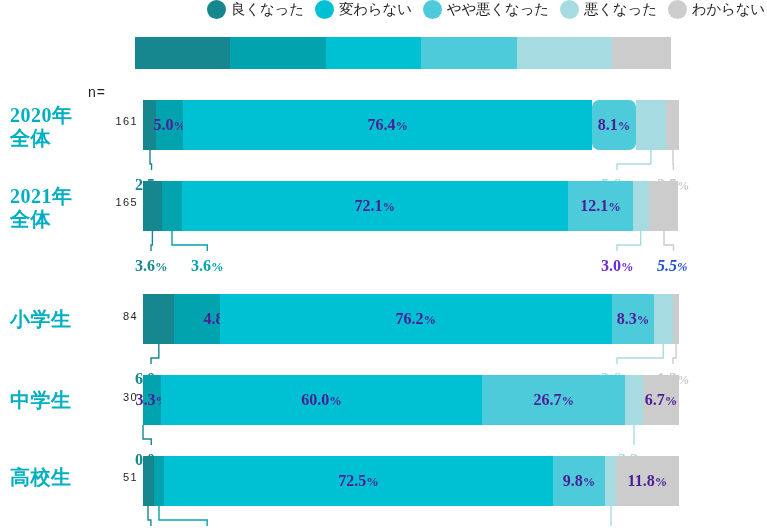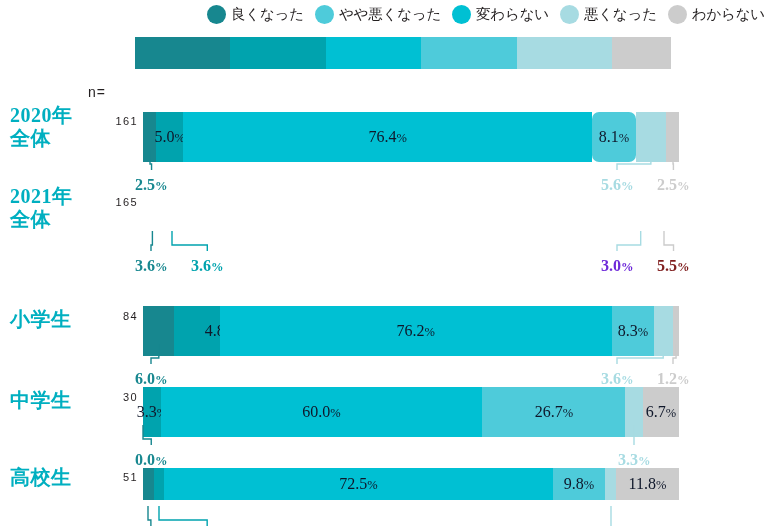--- a/index.html
+++ b/index.html
@@ -11,21 +11,21 @@
     overflow: hidden;
   }
   #root { position: relative; width: 767px; height: 531px; }
 
   
   .legend {
     position: absolute;
     left: 0; top: 0;
     width: 767px; height: 28px;
     display: flex;
-    align-items: center;
+    align-items: flex-start;
     justify-content: flex-end;
     padding-right: 2px;
   }
   .legend-item {
     display: flex;
     align-items: center;
     margin-left: 11px;
     white-space: nowrap;
   }
   .legend-swatch {
@@ -86,28 +86,27 @@
     left: 135px;
     width: 536px;
     display: flex;
     overflow: visible;
   }
   .seg {
     height: 100%;
     display: flex;
     align-items: center;
     justify-content: center;
-    color: #0f172a;
+    color: #4c1d95;
     font-family: "Liberation Serif", serif;
-    font-weight: normal;
+    font-weight: bold;
     font-size: 16px;
     letter-spacing: 0px;
     overflow: visible;
     white-space: nowrap;
-    margin-top: 12px;
   }
   .seg .pct { font-size: 12.5px; }
 
   
   .callout {
     position: absolute;
     font-family: "Liberation Serif", serif;
     font-weight: bold;
     font-size: 16px;
     white-space: nowrap;
@@ -120,26 +119,26 @@
 <body>
 
 <div id="root">
 
   <div class="legend" id="legend">
       <div class="legend-item">
         <span class="legend-swatch" style="background: rgb(23, 135, 143);"></span>
         <span class="legend-label">良くなった</span>
       </div>
       <div class="legend-item">
+        <span class="legend-swatch" style="background: rgb(0, 192, 211);"></span>
+        <span class="legend-label">変わらない</span>
+      </div>
+      <div class="legend-item">
         <span class="legend-swatch" style="background: rgb(78, 203, 218);"></span>
         <span class="legend-label">やや悪くなった</span>
-      </div>
-      <div class="legend-item">
-        <span class="legend-swatch" style="background: rgb(0, 192, 211);"></span>
-        <span class="legend-label">変わらない</span>
       </div>
       <div class="legend-item">
         <span class="legend-swatch" style="background: rgb(167, 219, 226);"></span>
         <span class="legend-label">悪くなった</span>
       </div>
       <div class="legend-item">
         <span class="legend-swatch" style="background: rgb(204, 204, 204);"></span>
         <span class="legend-label">わからない</span>
       </div>
     </div>
@@ -185,33 +184,45 @@
       </svg>
       <div class="callout" style="color: rgb(204, 204, 204); top: 176px; left: 649px;">2.5<span class="pct">%</span></div>
       <svg class="leader" width="4.413999999999987" height="24" style="left: 662.836px; top: 150px;">
         <path d="M2 0 L2 14 L2.4139999999999873 14 L2.4139999999999873 20" stroke="#cccccc" stroke-width="1.4" fill="none"></path>
       </svg>
       <div class="row-label" style="top: 185px;">
         <div>2021年</div>
         <div>全体</div>
       </div>
       <div class="row-n" style="top: 196px;">165</div>
+      <div class="bar" style="top: 181px; height: 50px;">
+        <div class="seg" style="background: rgb(23, 135, 143); width: 3.6%;"></div>
+        <div class="seg" style="background: rgb(0, 163, 174); width: 3.6%;"></div>
+        <div class="seg" style="background: rgb(0, 192, 211); width: 72.1%;">
+          <span>72.1<span class="pct">%</span></span>
+        </div>
+        <div class="seg" style="background: rgb(78, 203, 218); width: 12.1%;">
+          <span>12.1<span class="pct">%</span></span>
+        </div>
+        <div class="seg" style="background: rgb(167, 219, 226); width: 3%;"></div>
+        <div class="seg" style="background: rgb(204, 204, 204); width: 5.5%;"></div>
+      </div>
       <div class="callout" style="color: rgb(23, 135, 143); top: 257px; left: 127px;">3.6<span class="pct">%</span></div>
       <svg class="leader" width="5.397999999999996" height="24" style="left: 141.25px; top: 231px;">
         <path d="M3.397999999999996 0 L3.397999999999996 14 L2 14 L2 20" stroke="#17878f" stroke-width="1.4" fill="none"></path>
       </svg>
       <div class="callout" style="color: rgb(0, 163, 174); top: 257px; left: 183px;">3.6<span class="pct">%</span></div>
       <svg class="leader" width="39.30600000000001" height="24" style="left: 161.944px; top: 231px;">
         <path d="M2 0 L2 14 L37.30600000000001 14 L37.30600000000001 20" stroke="#00a3ae" stroke-width="1.4" fill="none"></path>
       </svg>
       <div class="callout" style="color: #6d28d9; top: 257px; left: 593px;">3.0<span class="pct">%</span></div>
       <svg class="leader" width="27.69399999999996" height="24" style="left: 607.25px; top: 231px;">
         <path d="M25.69399999999996 0 L25.69399999999996 14 L2 14 L2 20" stroke="#a7dbe2" stroke-width="1.4" fill="none"></path>
       </svg>
-      <div class="callout" style="color: #7f1d1d; top: 257px; left: 649px;">5.5<span class="pct">%</span></div>
+      <div class="callout" style="color: #1d4ed8; top: 257px; left: 649px; font-style: italic;">5.5<span class="pct">%</span></div>
       <svg class="leader" width="13.526000000000067" height="24" style="left: 653.724px; top: 231px;">
         <path d="M2 0 L2 14 L11.526000000000067 14 L11.526000000000067 20" stroke="#cccccc" stroke-width="1.4" fill="none"></path>
       </svg>
       <div class="row-label" style="top: 308px;">
         <div>小学生</div>
       </div>
       <div class="row-n" style="top: 310px;">84</div>
       <div class="bar" style="top: 294px; height: 50px;">
         <div class="seg" style="background: rgb(23, 135, 143); width: 6%;"></div>
         <div class="seg" style="background: rgb(0, 163, 174); width: 4.8%; padding-left: 46px;">
@@ -263,21 +274,21 @@
         <path d="M2 0 L2 14 L10.25 14 L10.25 20" stroke="#17878f" stroke-width="1.4" fill="none"></path>
       </svg>
       <div class="callout" style="color: rgb(167, 219, 226); top: 451px; left: 609.994px;">3.3<span class="pct">%</span></div>
       <svg class="leader" width="4" height="24" style="left: 624.244px; top: 425px;">
         <path d="M2 0 L2 14 L2 14 L2 20" stroke="#a7dbe2" stroke-width="1.4" fill="none"></path>
       </svg>
       <div class="row-label" style="top: 466px;">
         <div>高校生</div>
       </div>
       <div class="row-n" style="top: 471px;">51</div>
-      <div class="bar" style="top: 456px; height: 32px;">
+      <div class="bar" style="top: 456px; height: 50px;">
         <div class="seg" style="background: rgb(23, 135, 143); width: 2%;"></div>
         <div class="seg" style="background: rgb(0, 163, 174); width: 2%;"></div>
         <div class="seg" style="background: rgb(0, 192, 211); width: 72.5%;">
           <span>72.5<span class="pct">%</span></span>
         </div>
         <div class="seg" style="background: rgb(78, 203, 218); width: 9.8%;">
           <span>9.8<span class="pct">%</span></span>
         </div>
         <div class="seg" style="background: rgb(167, 219, 226); width: 2%;"></div>
         <div class="seg" style="background: rgb(204, 204, 204); width: 11.8%;">

